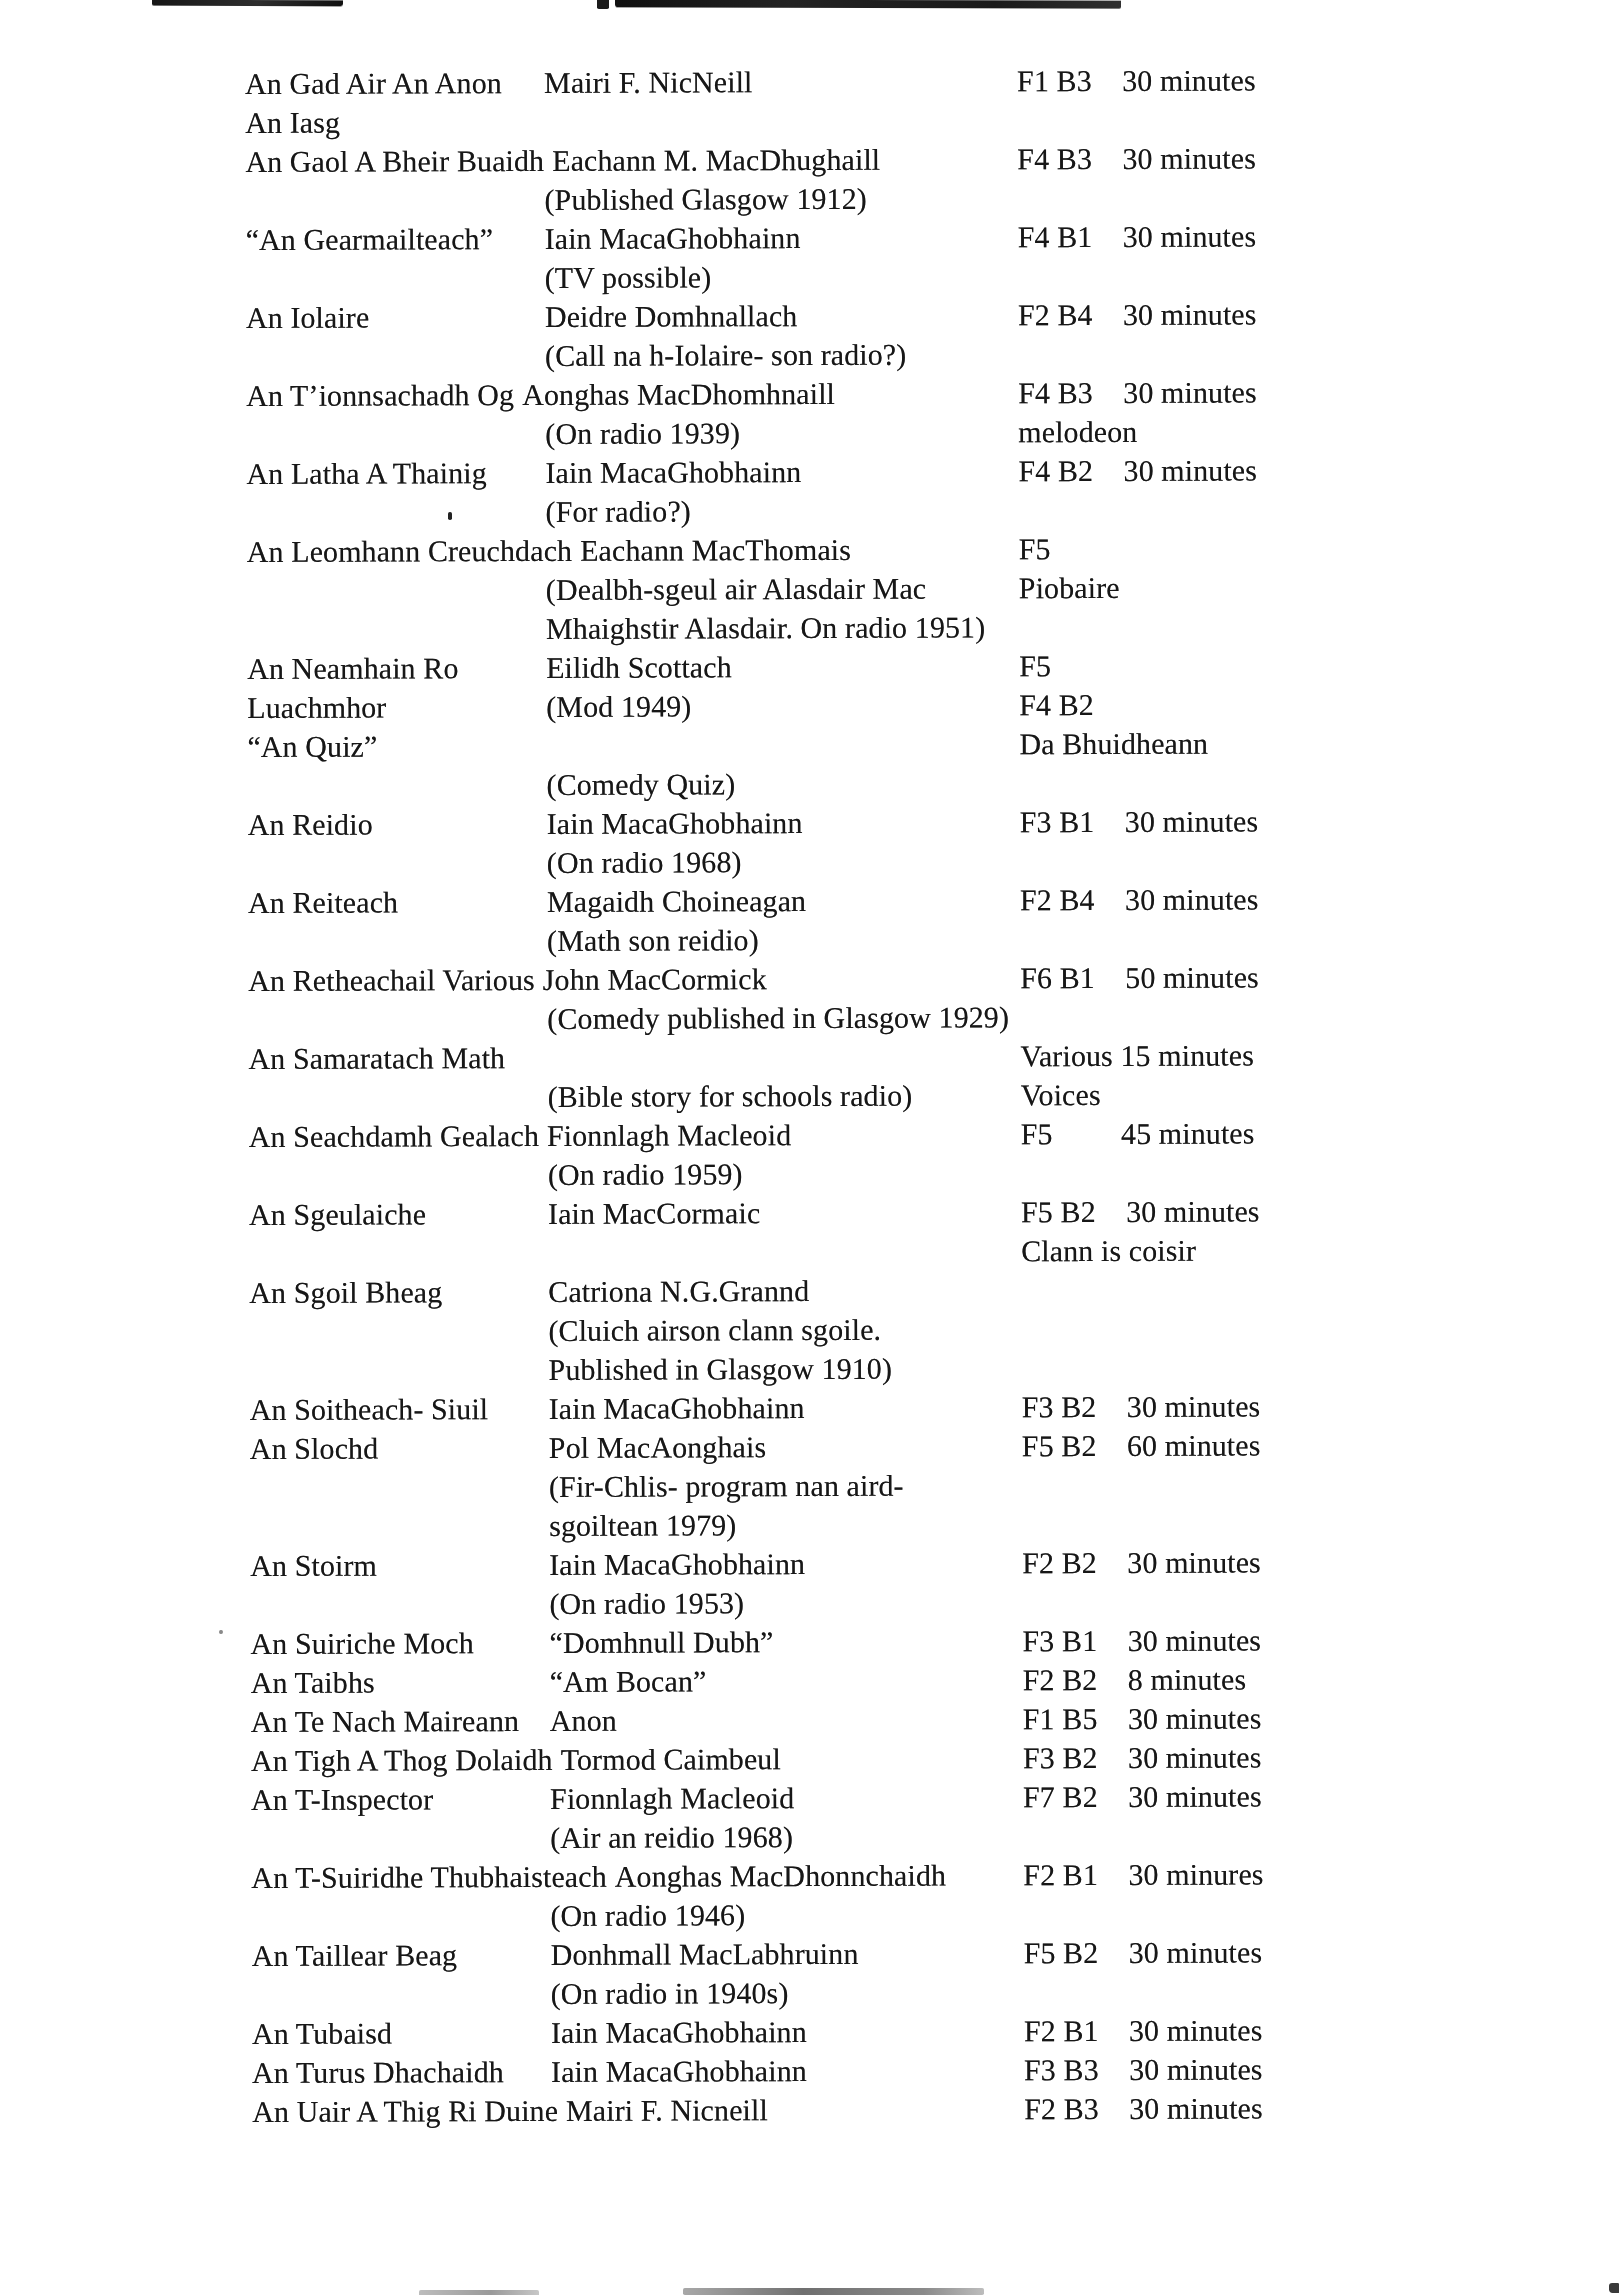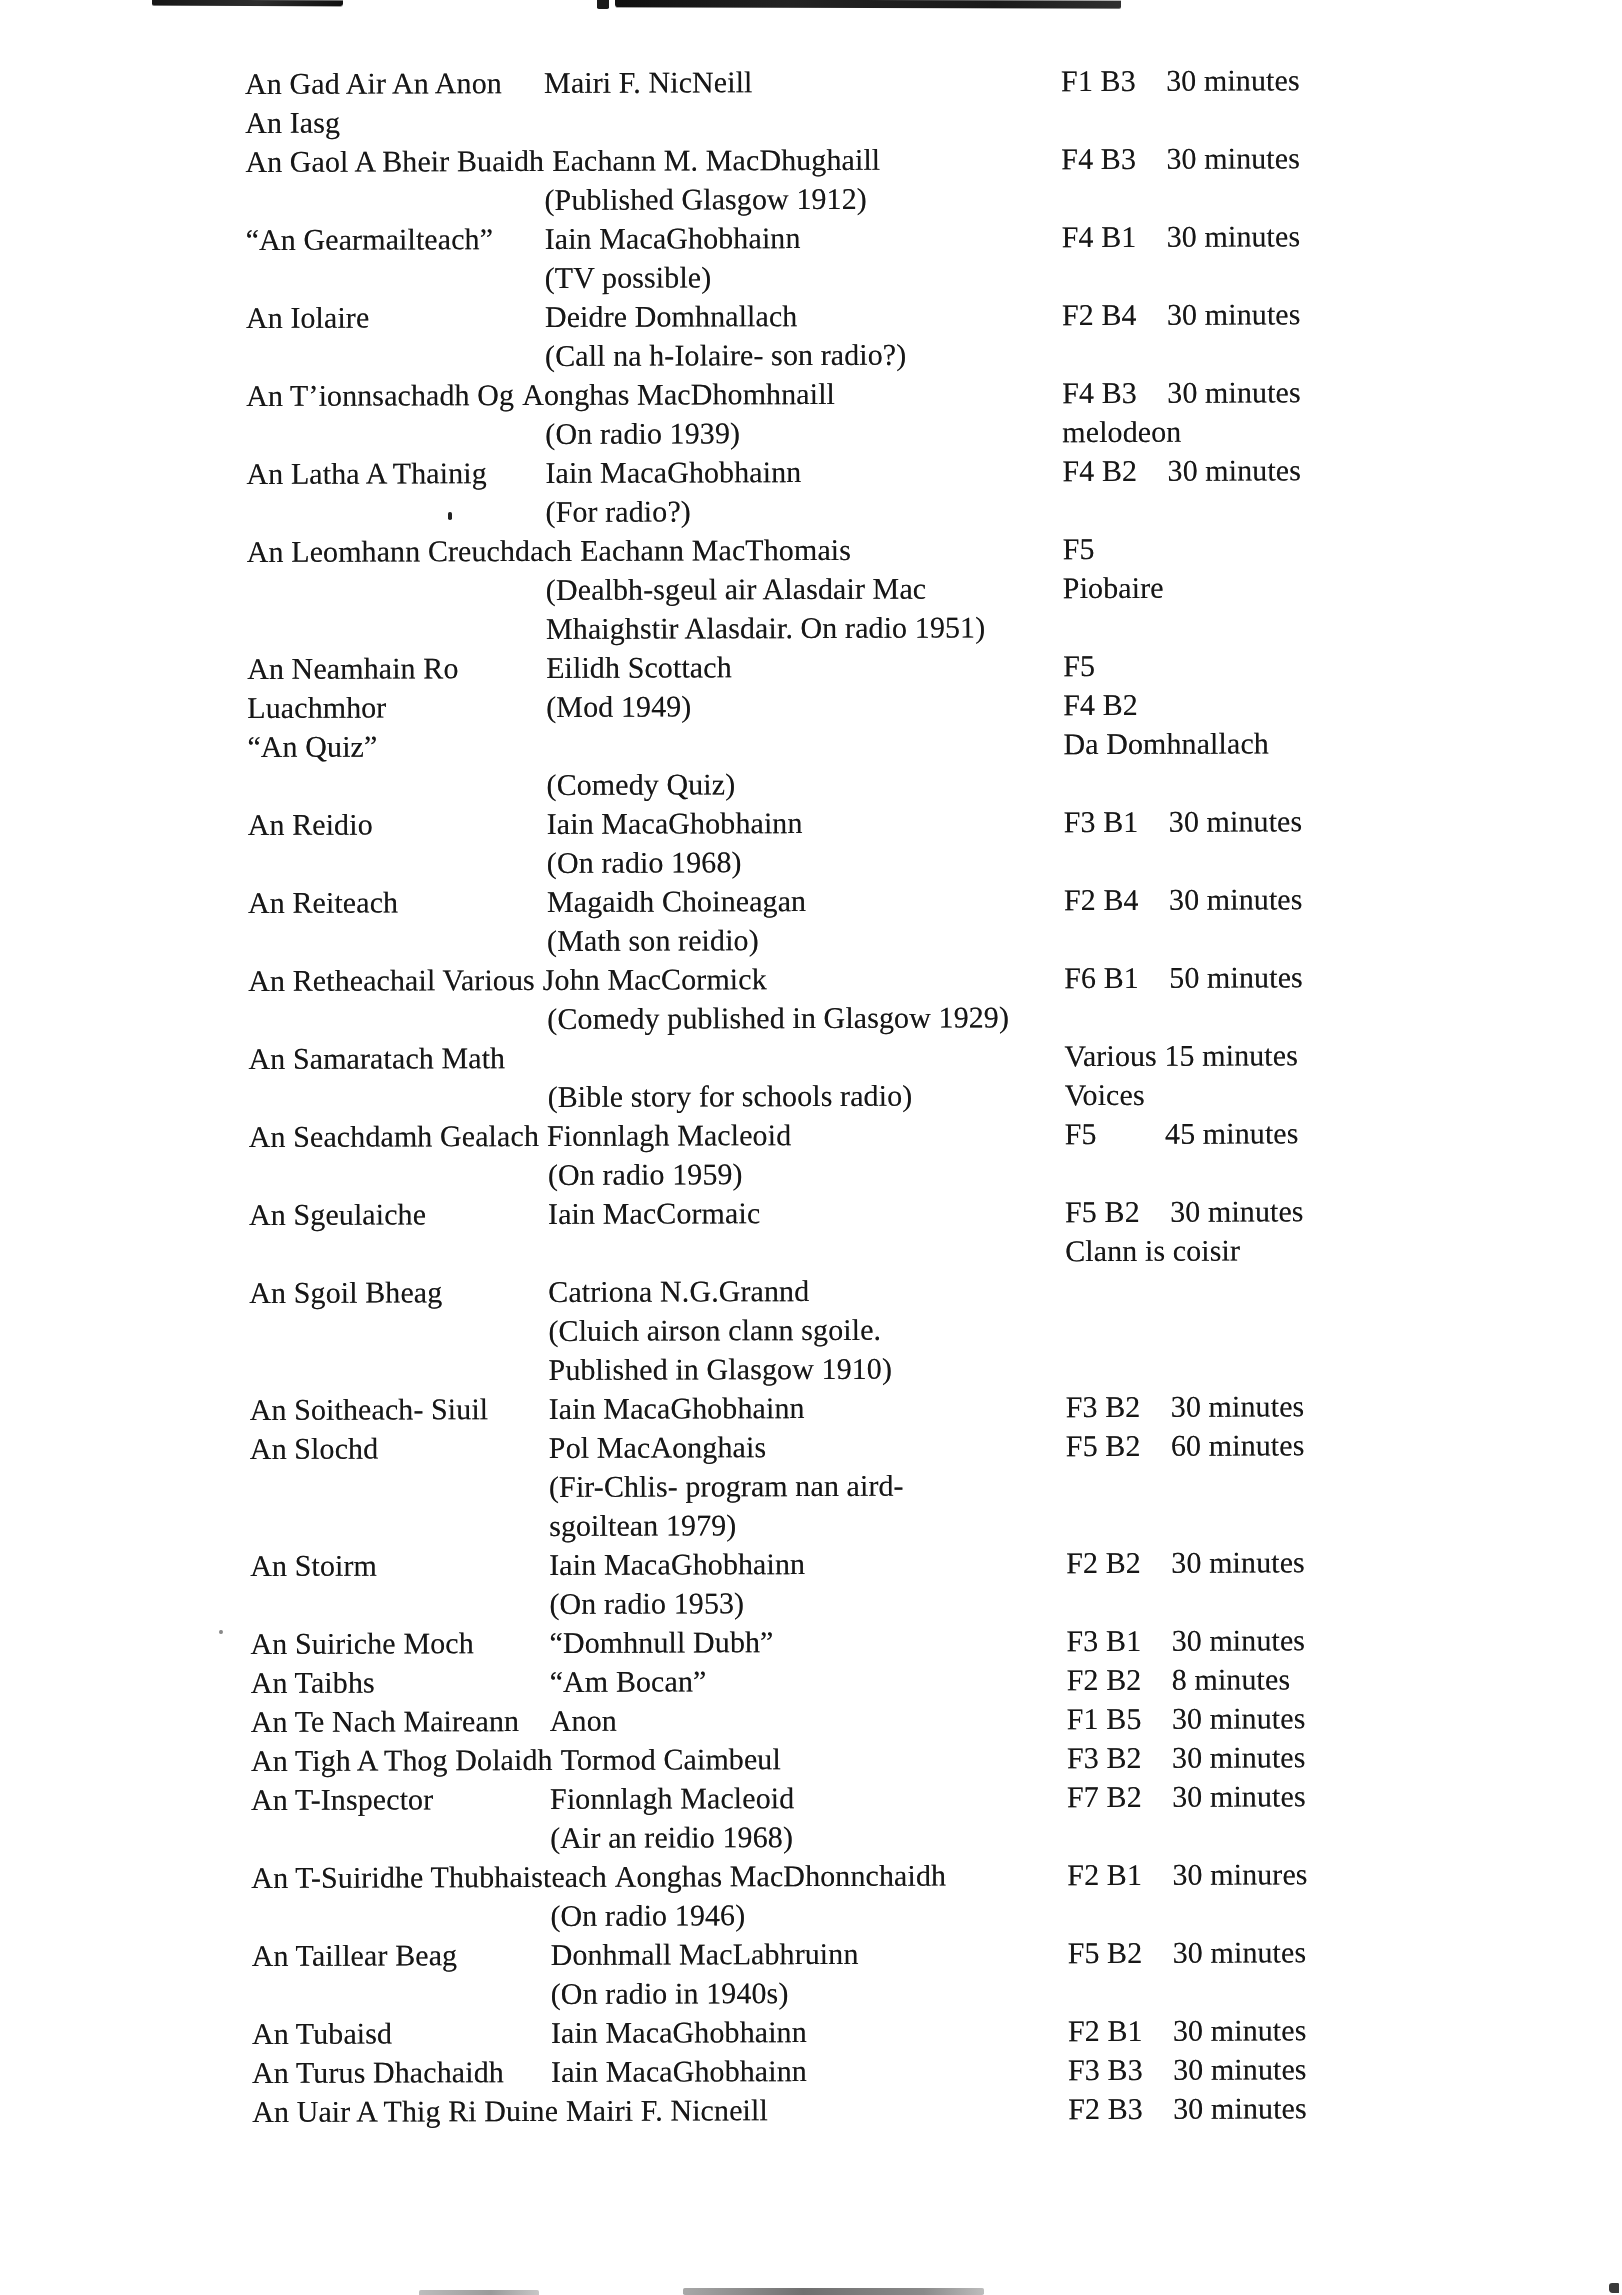--- a/index.html
+++ b/index.html
@@ -13,21 +13,21 @@
     position:absolute;left:245px;top:64px;width:1261px;
     font-size:30px;line-height:39px;letter-spacing:0.1px;
     color:#171717;
     text-shadow:0 0 0.4px rgba(10,10,10,.55);
     transform:rotate(-.2deg);transform-origin:0 0;
   }
   .row{position:relative;height:39px;}
   .row span{white-space:pre;}
   .row .t{position:absolute;left:0;top:0;}
   .row .a{position:absolute;left:299px;top:0;}
-  .row .c{position:absolute;left:816px;top:0;}
+  .row .c{position:absolute;left:772px;top:0;}
   .row.flow .t,.row.flow .a{position:static;display:inline;}
   .row.flow .a{margin-left:8px;}
   
   .art{position:absolute;pointer-events:none;}
   .art-top1{left:152px;top:0;width:191px;height:5.5px;
     background:linear-gradient(to right,#161616 0%,#2e2e2e 55%,#101010 100%);
     border-radius:0 0 2.5px 1.8px;transform:rotate(.25deg);filter:blur(0.2px);}
   .art-top-tick{left:597px;top:0;width:12.3px;height:9.2px;background:#1b1b1b;
     border-radius:0 0 1.8px 1.8px;filter:blur(0.2px);}
   .art-top2{left:615px;top:0;width:506px;height:8px;
@@ -130,21 +130,21 @@
         <span class="c">F5</span>
       </div>
       <div class="row">
         <span class="t">Luachmhor</span>
         <span class="a">(Mod 1949)</span>
         <span class="c">F4 B2</span>
       </div>
       <div class="row">
         <span class="t">“An Quiz”</span>
         <span class="a"></span>
-        <span class="c">Da Domhnallach</span>
+        <span class="c">Da Bhuidheann</span>
       </div>
       <div class="row">
         <span class="t"></span>
         <span class="a">(Comedy Quiz)</span>
         <span class="c"></span>
       </div>
       <div class="row">
         <span class="t">An Reidio</span>
         <span class="a">Iain MacaGhobhainn</span>
         <span class="c">F3 B1    30 minutes</span>

